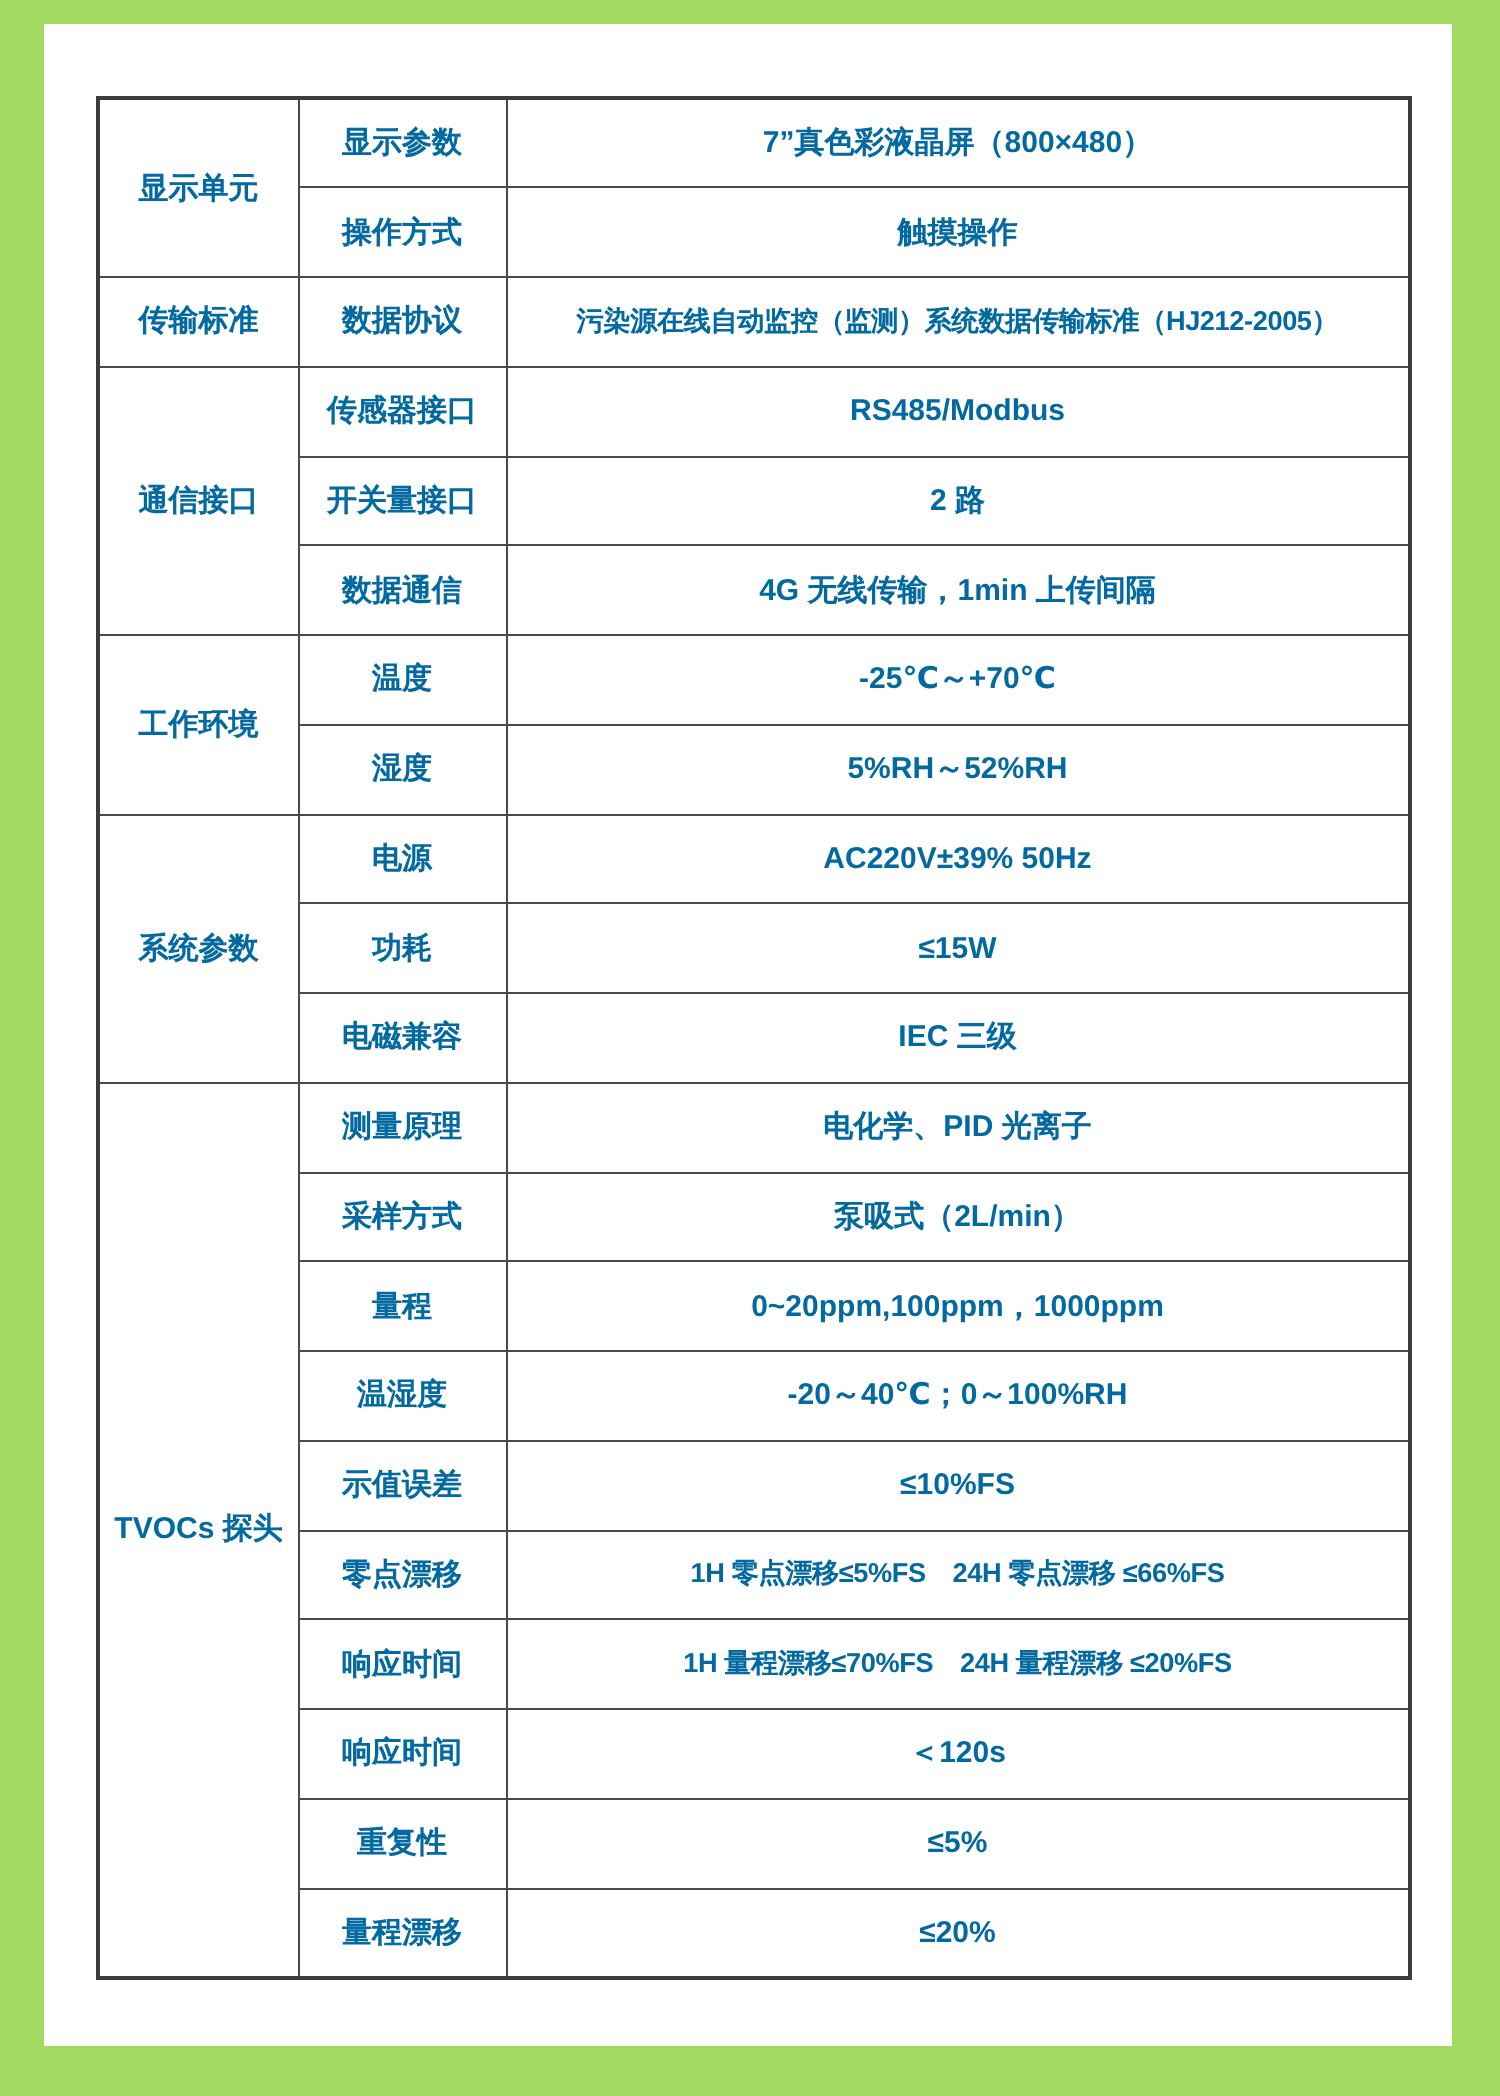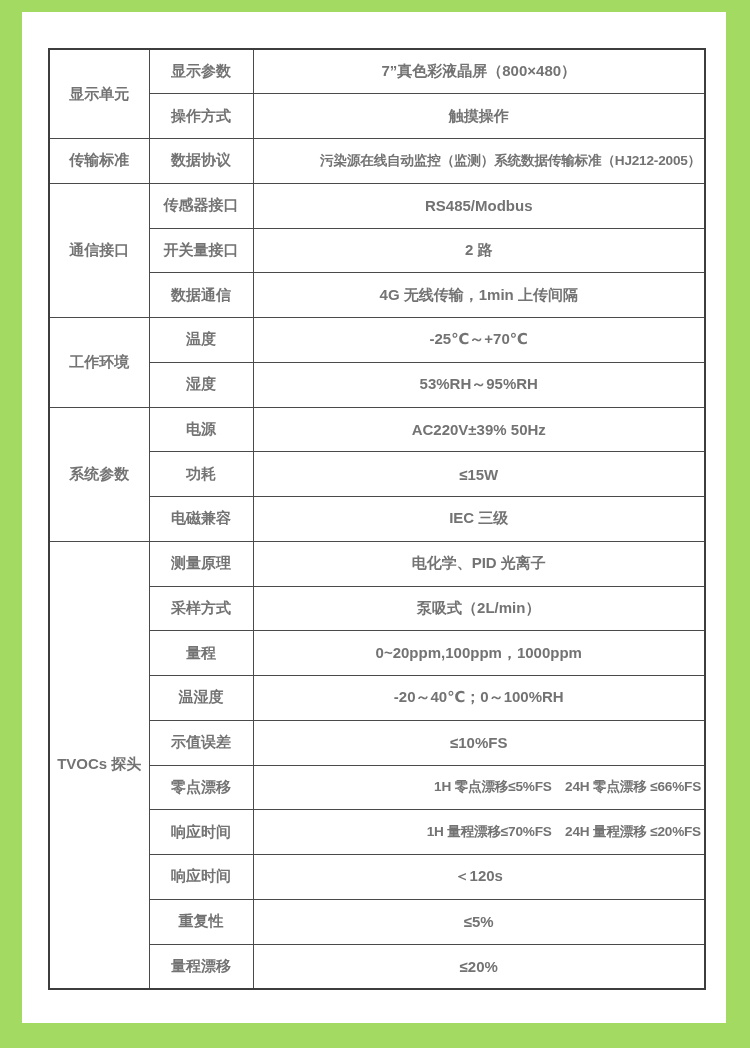--- a/index.html
+++ b/index.html
@@ -30,31 +30,31 @@
     border-collapse: collapse;
     table-layout: fixed;
     border: 2px solid #3d3d3d;
   }
   table.spec td {
     border: 1px solid #4a4a4a;
     text-align: center;
     vertical-align: middle;
     font-size: 15px;
     font-weight: 600;
-    color: #737373;
+    color: #0369a1;
     padding: 0 3px;
     overflow: hidden;
   }
   table.spec tr {
     height: 44.76px;
   }
   .group-cell  { background: #ffffff; }
   .param-cell  { background: #ffffff; }
   .value-cell  { background: #ffffff; white-space: nowrap; }
-  .value-cell.long { font-size: 13.6px; letter-spacing: -0.2px; text-align: right; }
+  .value-cell.long { font-size: 13.6px; letter-spacing: -0.2px; }
   col.c1 { width: 100px; }
   col.c2 { width: 104px; }
   col.c3 { width: 452px; }
 </style>
 </head>
 <body>
 
 <div class="surface">
   <table class="spec">
     <colgroup>
@@ -90,21 +90,21 @@
           <td class="param-cell">数据通信</td>
           <td class="value-cell">4G 无线传输，1min 上传间隔</td>
         </tr>
         <tr>
           <td class="group-cell" rowspan="2">工作环境</td>
           <td class="param-cell">温度</td>
           <td class="value-cell">-25℃～+70℃</td>
         </tr>
         <tr>
           <td class="param-cell">湿度</td>
-          <td class="value-cell">53%RH～95%RH</td>
+          <td class="value-cell">5%RH～52%RH</td>
         </tr>
         <tr>
           <td class="group-cell" rowspan="3">系统参数</td>
           <td class="param-cell">电源</td>
           <td class="value-cell">AC220V±39% 50Hz</td>
         </tr>
         <tr>
           <td class="param-cell">功耗</td>
           <td class="value-cell">≤15W</td>
         </tr>

